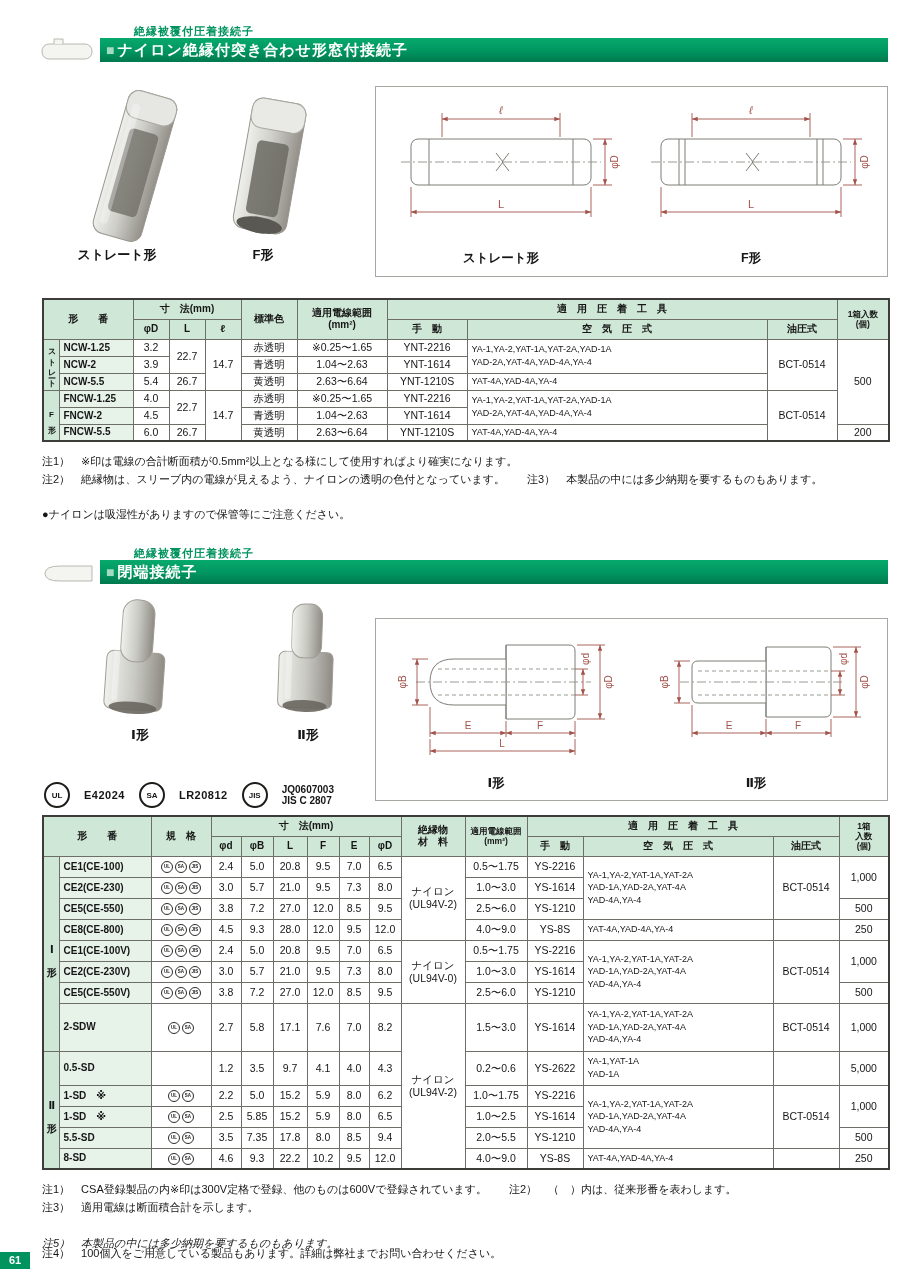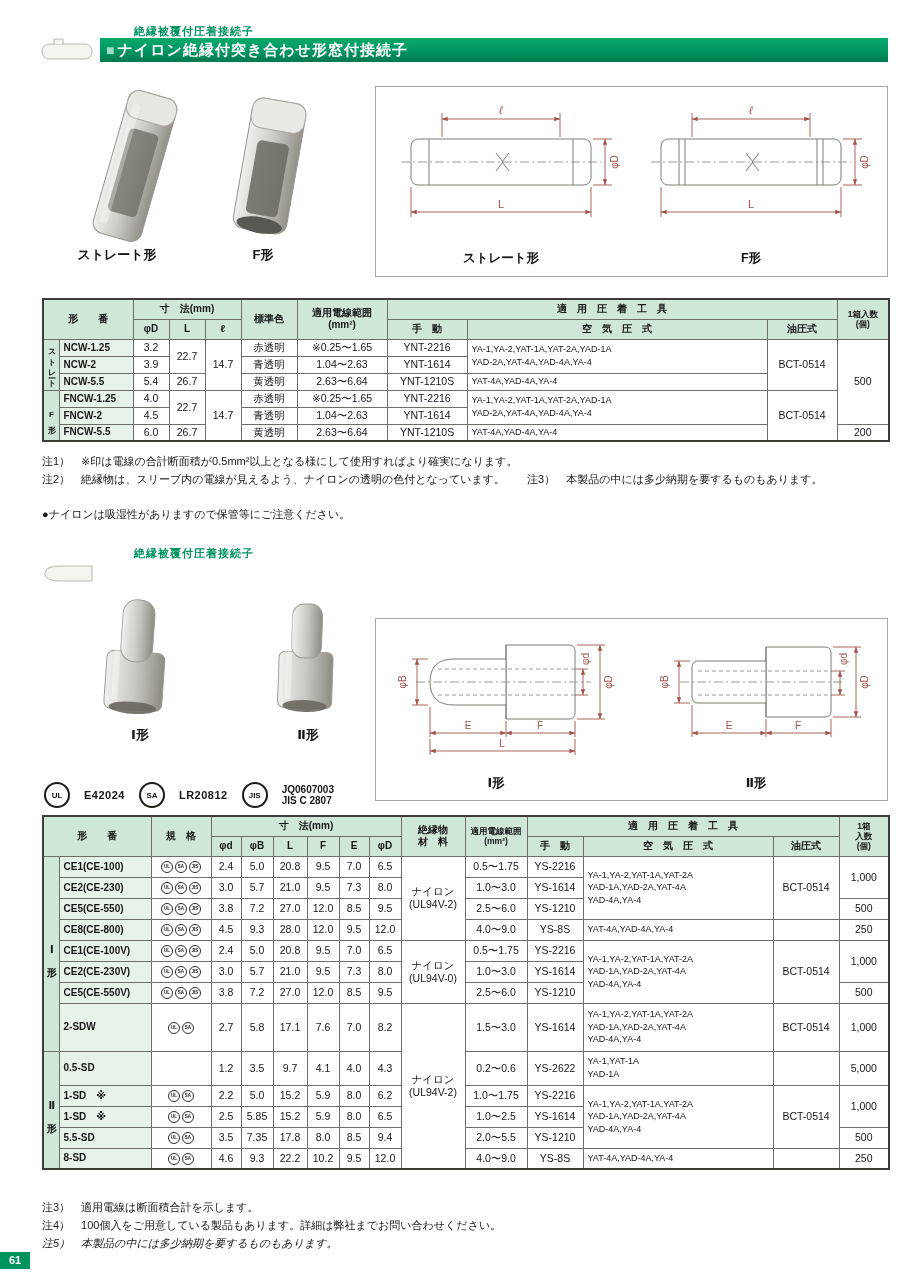--- a/index.html
+++ b/index.html
@@ -241,20 +241,23 @@
 
   <div class="notes" style="top:452px;">注1）　※印は電線の合計断面積が0.5mm²以上となる様にして使用すればより確実になります。</div>
   <div class="notes" style="top:470px;">注2）　絶縁物は、スリーブ内の電線が見えるよう、ナイロンの透明の色付となっています。　　注3）　本製品の中には多少納期を要するものもあります。</div>
   <div class="notes" style="top:505px;">●ナイロンは吸湿性がありますので保管等にご注意ください。</div>
 
   <div class="kicker" style="left:126px;top:546px;">絶縁被覆付圧着接続子</div>
 
   <svg class="tabicon" style="top:558px;" width="60" height="28">
     <path d="M54,8 H22 Q7,8 7,15.5 Q7,23 22,23 H54 Z" fill="#f4f4f0" stroke="#b8b8b2"></path>
   </svg>
+  <div class="bar" style="top:560px;">
+    <span class="sq">■</span><span>閉端接続子</span>
+  </div>
 
   <svg style="position:absolute;left:60px;top:592px;" width="310" height="130">
     <defs>
       <linearGradient id="g2" x1="0" y1="0" x2="1" y2="0">
         <stop offset="0" stop-color="#f1f1ed"></stop>
           <stop offset="0.5" stop-color="#c9c9c3"></stop>
           <stop offset="1" stop-color="#8e8b84"></stop>
       </linearGradient>
     </defs>
     <g transform="translate(80,8) rotate(4)">
@@ -599,18 +602,19 @@
       <td>12.0</td>
       <td>4.0〜9.0</td>
       <td>YS-8S</td>
       <td class="air">YAT-4A,YAD-4A,YA-4</td>
       <td></td>
       <td>250</td>
     </tr>
   </tbody>
     </table>
 
+  <div class="notes" style="top:1180px;">注1）　CSA登録製品の内※印は300V定格で登録、他のものは600Vで登録されています。　　注2）　（　）内は、従来形番を表わします。</div>
   <div class="notes" style="top:1198px;">注3）　適用電線は断面積合計を示します。</div>
-  <div class="notes" style="top:1216px;">注4）　100個入をご用意している製品もあります。詳細は弊社までお問い合わせください。</div>
+  <div class="notes" style="top:1244px;">注4）　100個入をご用意している製品もあります。詳細は弊社までお問い合わせください。</div>
   <div class="notes" style="top:1234px;font-style:italic;">注5）　本製品の中には多少納期を要するものもあります。</div>
 
   <div class="pagenum">61</div>
 </div>
 
 </body></html>

